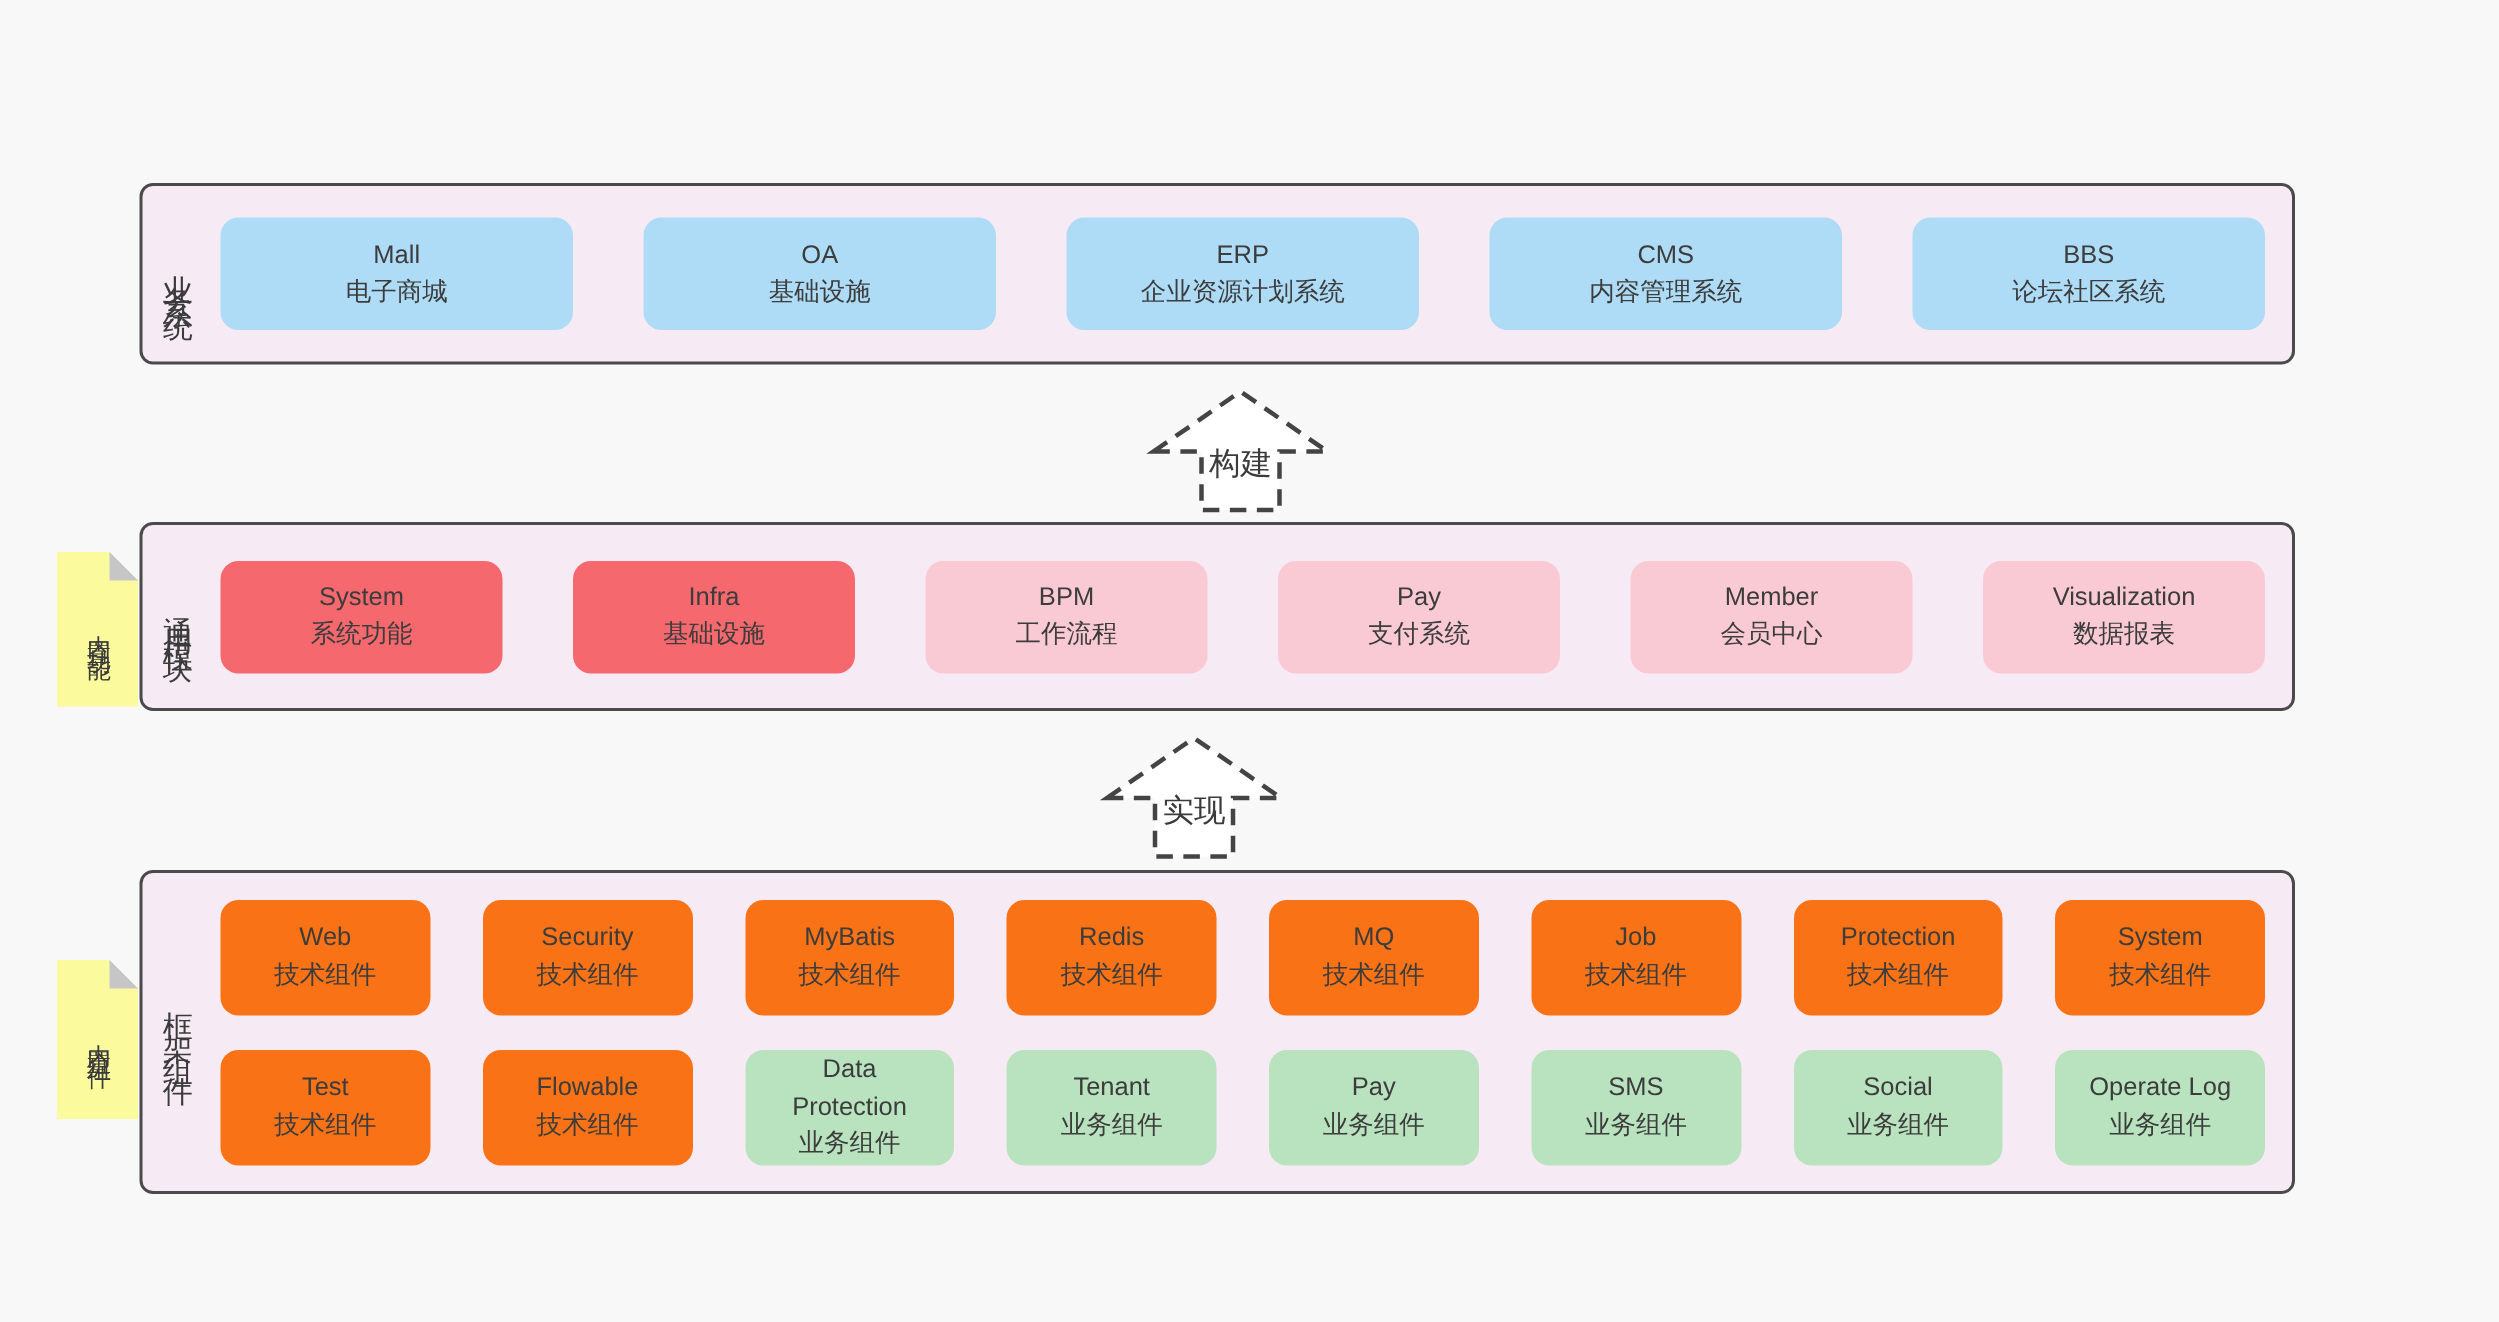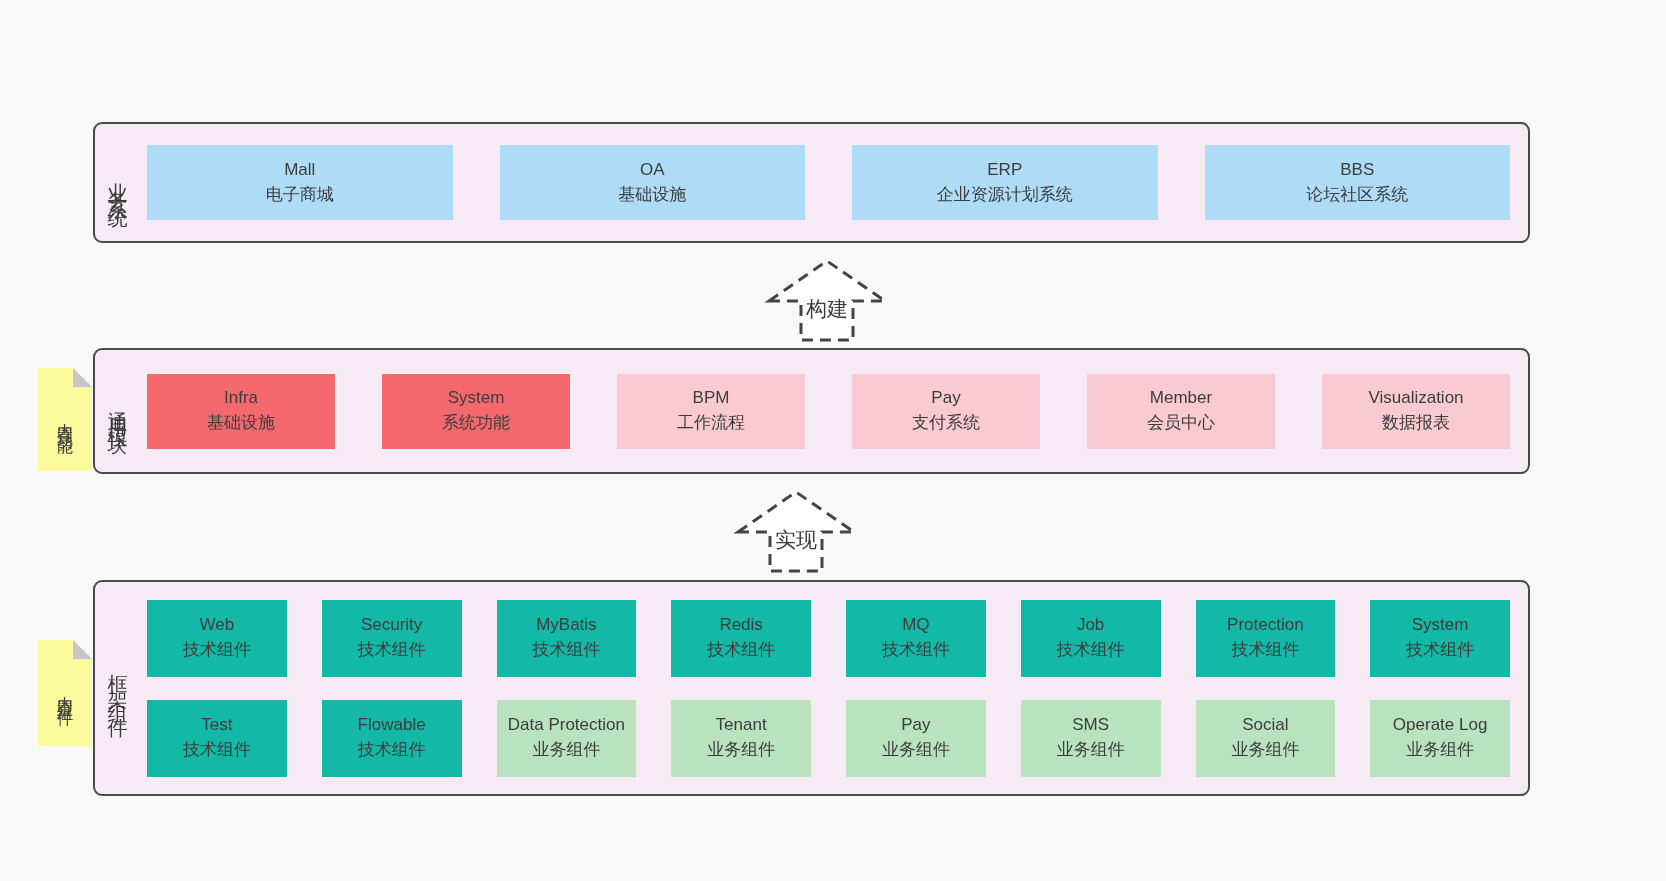--- a/index.html
+++ b/index.html
@@ -26,29 +26,29 @@
 
   .rows {
     position:absolute; left:52px; right:18px; top:0; bottom:0;
     display:flex; flex-direction:column; justify-content:center; gap:23px;
   }
   .row { display:flex; }
   .row-6 { gap:47px; height:75px; }
   .row-8 { gap:35px; height:77px; }
 
   .box {
-    flex:1; min-width:0; border-radius:0;
+    flex:1; min-width:0; border-radius:12px;
     display:flex; flex-direction:column; justify-content:center; align-items:center;
     text-align:center; font-size:17px; line-height:1.45; color:#3c3c3c;
-    padding:2px 6px; box-sizing:border-box;
+    padding:2px 18px; box-sizing:border-box;
   }
   .c-blue       { background:#aedcf7; }
   .c-red        { background:#f5696e; }
   .c-pink       { background:#facad4; }
-  .c-green      { background:#14b8a6; }
+  .c-green      { background:#f97316; }
   .c-lightgreen { background:#b9e3bf; }
 
   
   .note {
     position:absolute; left:38px; width:54px; background:#fbfa9d;
     display:flex; align-items:center; justify-content:center;
   }
   #note-modules    { top:368px; height:103px; }
   #note-components { top:640px; height:106px; }
   .note-fold {
@@ -94,45 +94,49 @@
         </div>
         <div class="box c-blue">
           <div>OA</div>
           <div>基础设施</div>
         </div>
         <div class="box c-blue">
           <div>ERP</div>
           <div>企业资源计划系统</div>
         </div>
         <div class="box c-blue">
+          <div>CMS</div>
+          <div>内容管理系统</div>
+        </div>
+        <div class="box c-blue">
           <div>BBS</div>
           <div>论坛社区系统</div>
         </div>
       </div>
     </div>
   </div>
 
   <div class="arrow" id="arrow-build">
     <svg viewBox="0 0 140 86">
       <polygon points="12,44 70,4 128,44 96,44 96,83 44,83 44,44" fill="#ffffff" stroke="#444444" stroke-width="3" stroke-dasharray="11 7"></polygon>
     </svg>
     <span class="arrow-label">构建</span>
   </div>
 
   <div class="container" id="layer-modules">
     <div class="vlabel">通用模块</div>
     <div class="rows">
       <div class="row row-6">
         <div class="box c-red">
+          <div>System</div>
+          <div>系统功能</div>
+        </div>
+        <div class="box c-red">
           <div>Infra</div>
           <div>基础设施</div>
-        </div>
-        <div class="box c-red">
-          <div>System</div>
-          <div>系统功能</div>
         </div>
         <div class="box c-pink">
           <div>BPM</div>
           <div>工作流程</div>
         </div>
         <div class="box c-pink">
           <div>Pay</div>
           <div>支付系统</div>
         </div>
         <div class="box c-pink">

